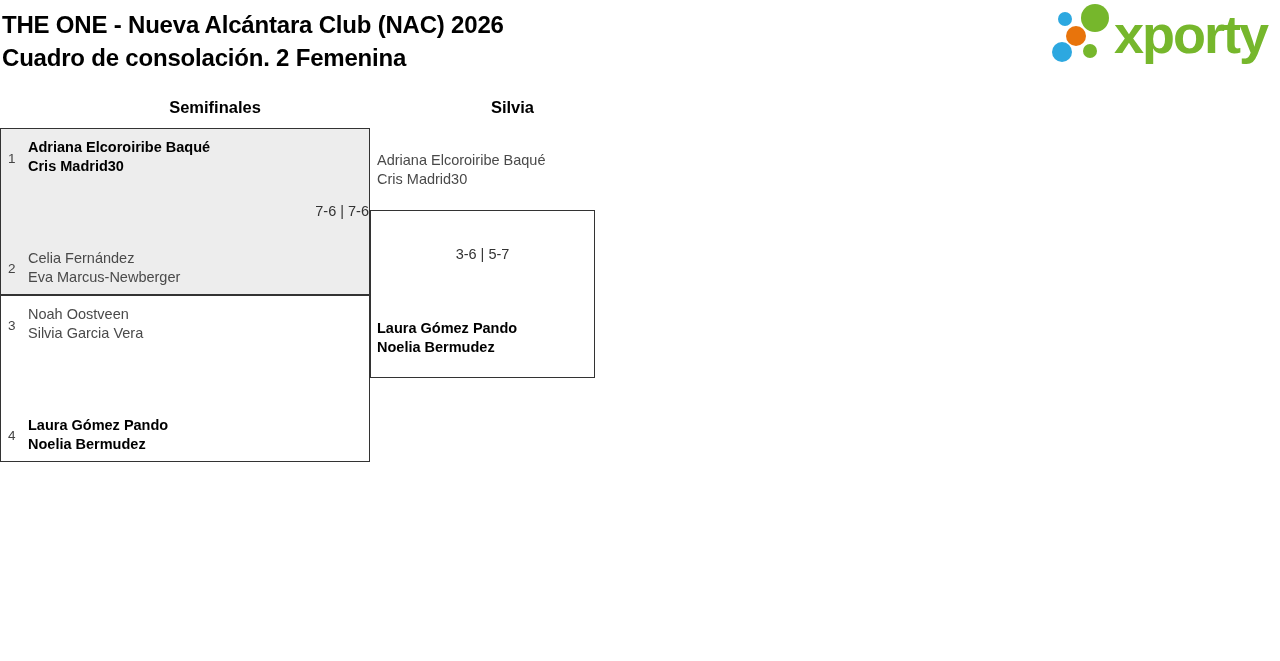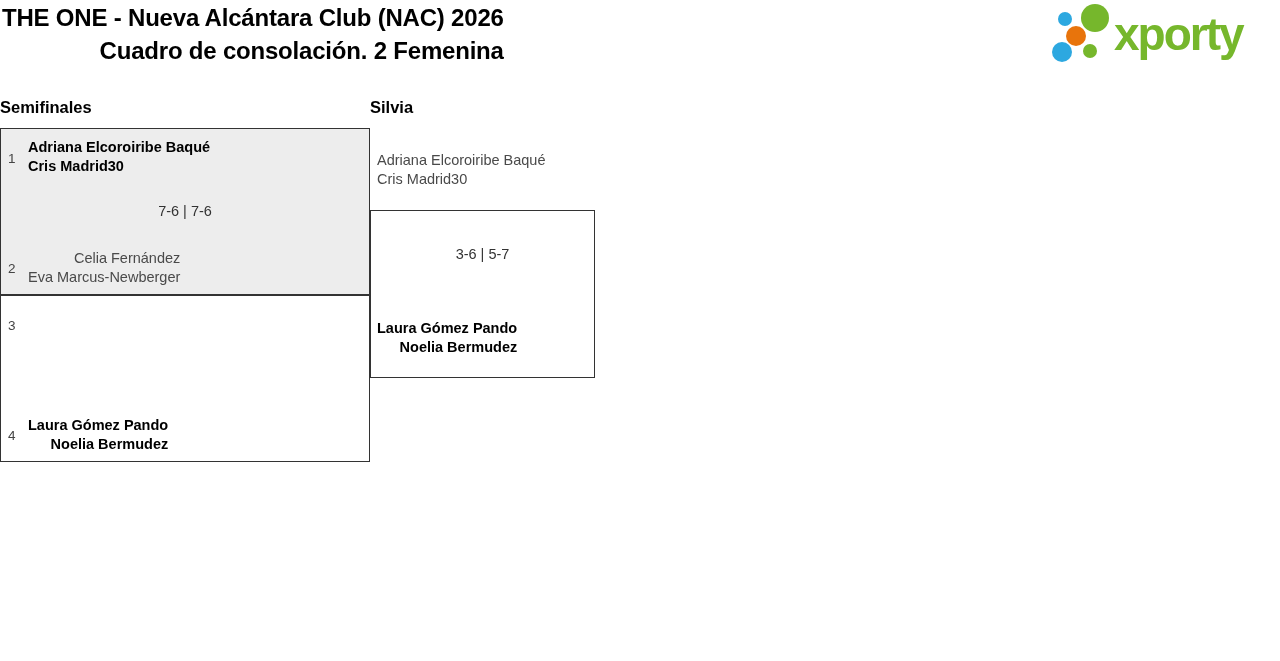--- a/index.html
+++ b/index.html
@@ -10,60 +10,61 @@
     background: #ffffff;
     overflow: hidden;
     font-family: "Liberation Sans", sans-serif;
     color: #000;
   }
 
   
   .title-block {
     position: absolute;
     left: 2px;
-    top: 1px;
+    top: 8px;
     font-size: 24px;
     line-height: 33px;
     font-weight: 700;
     color: #000;
     letter-spacing: -0.2px;
     white-space: nowrap;
-    text-align: right;
   }
 
   
   .logo {
     position: absolute;
     left: 1046px;
     top: 0px;
     width: 232px;
     height: 72px;
     cursor: pointer;
   }
   .logo-dots { position: absolute; left: 0; top: 2px; }
   .logo-wordmark {
     position: absolute;
     left: 68px;
     top: 4px;
-    font-size: 46px;
+    font-size: 54px;
     font-weight: 700;
     letter-spacing: -2px;
     color: #76b72c;
     line-height: 60px;
   }
 
   
   .round-label {
     position: absolute;
     top: 97px;
     height: 20px;
     font-size: 16.5px;
     font-weight: 700;
     color: #000;
+    text-align: center;
     line-height: 20px;
+    margin-left: 30px;
   }
   .round-label.semis { left: 0; width: 370px; }
   .round-label.final { left: 370px; width: 225px; }
 
   
   .match {
     position: absolute;
     box-sizing: border-box;
     border: 1px solid #333;
     background: #ffffff;
@@ -86,32 +87,32 @@
   .team {
     position: absolute;
     left: 27px;
     font-size: 14.5px;
     line-height: 19px;
     color: #4a4a4a;
     white-space: nowrap;
   }
   .team.winner { color: #000; font-weight: 700; }
   .team.slot-top { top: 9px; }
-  .team.slot-bottom { top: 120px; text-align: right; }
+  .team.slot-bottom { top: 120px; }
 
   .score {
     position: absolute;
     left: 0;
     width: 100%;
     text-align: center;
     font-size: 14.5px;
     line-height: 19px;
     color: #333;
   }
-  .match.sf1 .score, .match.sf2 .score { top: 73px; }
+  .match.sf1 .score, .match.sf2 .score { top: 73px; text-align: right; }
   .match.final-box .score { top: 34px; }
 
   .match.final-box .team { left: 6px; }
   .match.final-box .team.slot-bottom { top: 108px; }
 
   
   .final-team-top {
     position: absolute;
     left: 377px;
     top: 151px;
@@ -156,20 +157,24 @@
       <div class="score">7-6 | 7-6</div>
       <div class="seed bottom">2</div>
       <div class="team slot-bottom">
         <div>Celia Fernández</div>
         <div>Eva Marcus-Newberger</div>
       </div>
     </div>
 
     <div class="match sf2">
       <div class="seed top">3</div>
+      <div class="team slot-top">
+        <div>Noah Oostveen</div>
+        <div>Silvia Garcia Vera</div>
+      </div>
       <div class="seed bottom">4</div>
       <div class="team slot-bottom winner">
         <div>Laura Gómez Pando</div>
         <div>Noelia Bermudez</div>
       </div>
     </div>
 
     <div class="final-team-top">
       <div>Adriana Elcoroiribe Baqué</div>
       <div>Cris Madrid30</div>

